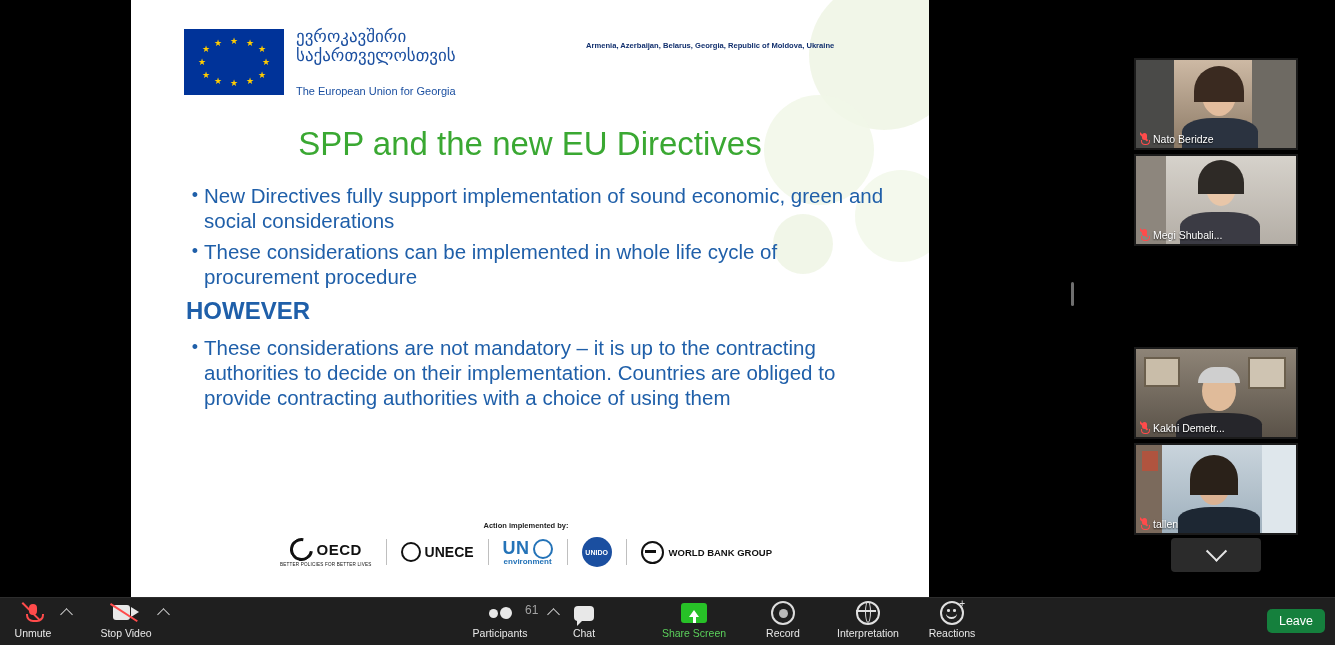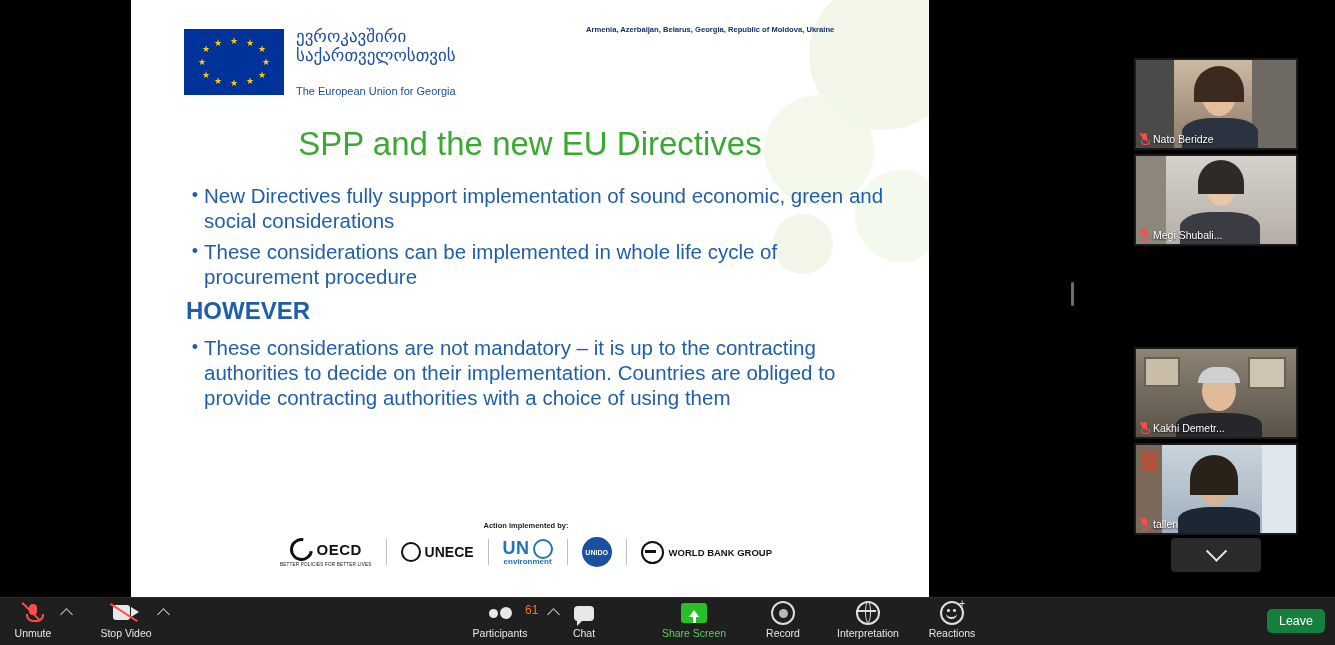--- a/index.html
+++ b/index.html
@@ -101,21 +101,21 @@
     letter-spacing: -0.4px;
     white-space: nowrap;
   }
   .eu4env .title .eu { color: #0b3b8c; }
   .eu4env .title .four { color: #7ab51d; }
   .eu4env .title .env { color: #7ab51d; }
   .eu4env .sub {
     font-size: 7.6px;
     color: #12306e;
     font-weight: bold;
-    margin-top: 0;
+    margin-top: 16px;
     white-space: nowrap;
   }
 
   
   .slide-title {
     position: absolute;
     left: 0; right: 0;
     top: 125px;
     text-align: center;
     color: #3aa832;
@@ -338,21 +338,21 @@
     position: absolute;
     top: 12px;
     width: 8px; height: 8px;
     border-left: 1.6px solid #cfcfcf;
     border-top: 1.6px solid #cfcfcf;
     transform: rotate(45deg);
   }
   .badge-count {
     position: absolute;
     top: 5px;
-    color: #f97316;
+    color: #a3a3a3;
     font-size: 12px;
   }
   .leave-btn {
     position: absolute;
     right: 10px;
     top: 11px;
     background: #15803d;
     color: #fff;
     font-size: 12.5px;
     padding: 5px 12px;

